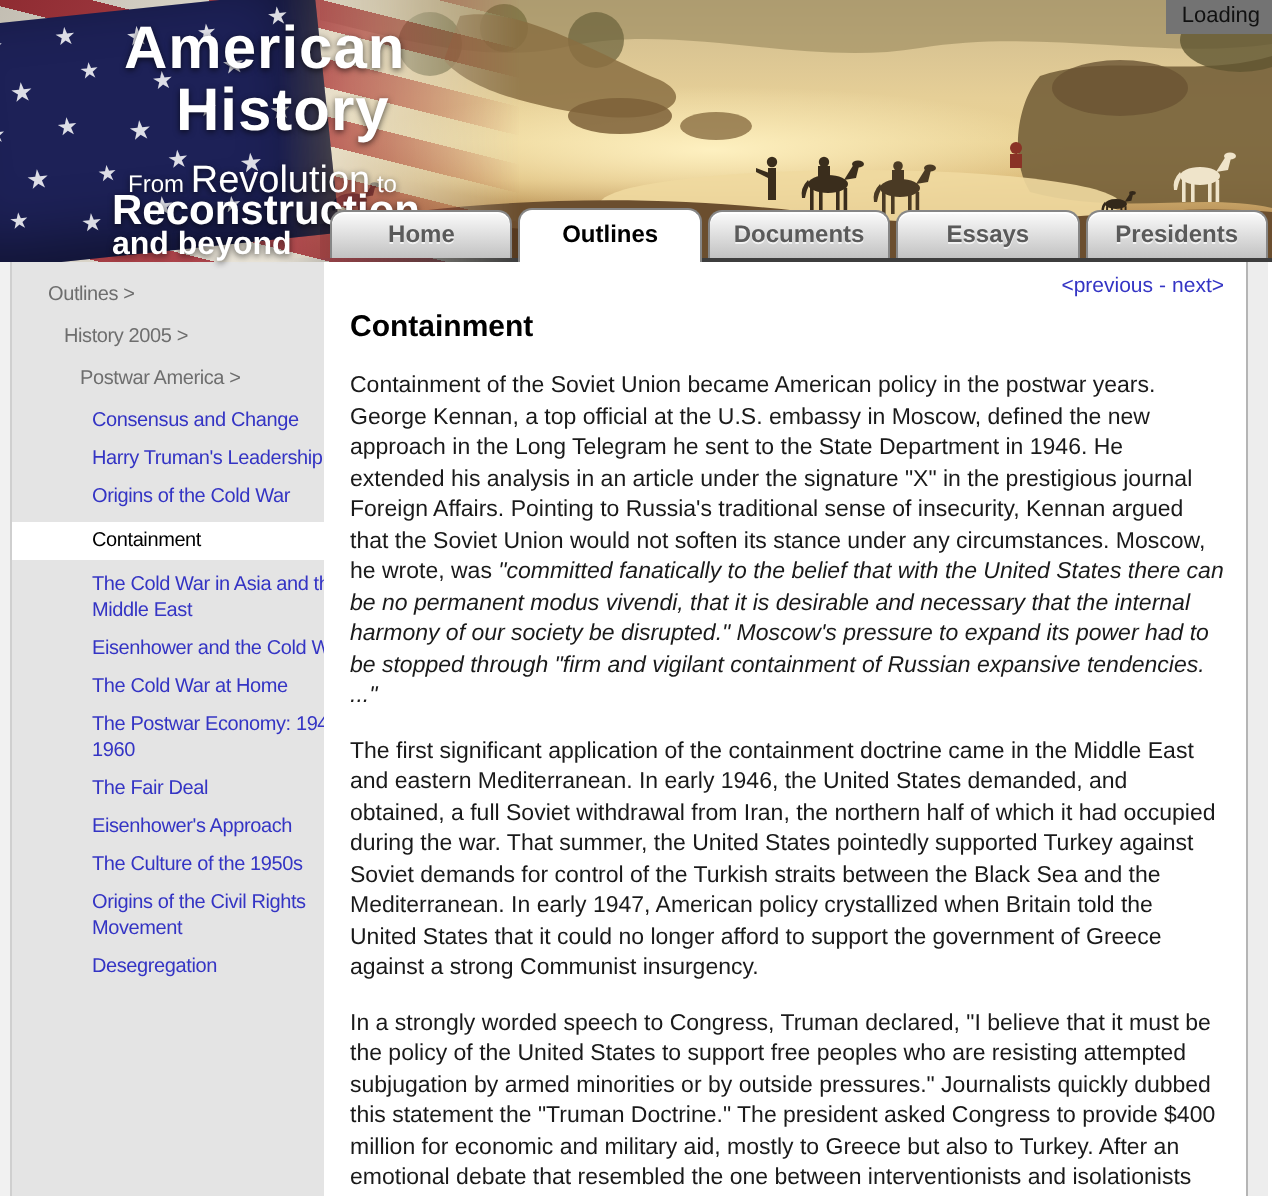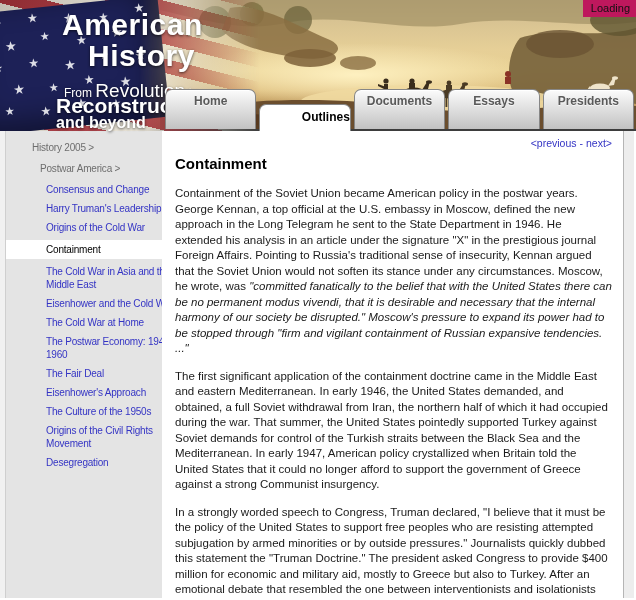--- a/index.html
+++ b/index.html
@@ -26,32 +26,32 @@
     transform:rotate(-6deg); border-radius:4px; box-shadow:inset -14px -10px 30px rgba(0,0,0,.45); }
   .star { position:absolute; color:rgba(255,255,255,.85); font-size:12px; line-height:1; }
   .titles { position:absolute; left:0; top:0; width:250px; height:131px; z-index:3; color:#fff;
     text-shadow:0 1px 3px rgba(0,0,0,.65);margin-left:40px; }
   .t1 { position:absolute; left:22px; top:8px;  font-size:30px; font-weight:bold; letter-spacing:.5px; }
   .t2 { position:absolute; left:48px; top:39px; font-size:30px; font-weight:bold; letter-spacing:.5px; }
   .sub { position:absolute; left:24px; top:80px; font-size:12px; font-weight:normal; }
   .sub .big1 { font-size:19px; }
   .t3 { position:absolute; left:16px; top:94px; font-size:21px; font-weight:bold; }
   .t4 { position:absolute; left:16px; top:114px; font-size:16px; font-weight:bold; }
-  .loading { position:absolute; top:0; right:0; z-index:4; background:#be185d; color:#111;
+  .loading { position:absolute; top:0; right:0; z-index:4; background:#737373; color:#111;
     font-size:11px; padding:2px 6px 3px 8px; }
 
   
   .tabbar { position:absolute; left:165px; right:2px; bottom:0; z-index:5; display:flex; gap:3px;
     align-items:flex-end; }
-  .tab { flex:1; height:40px; line-height:23px; text-align:center; font-size:12px; font-weight:bold;
+  .tab { flex:1; height:24px; line-height:23px; text-align:center; font-size:12px; font-weight:bold;
     color:#5a5a5a; text-shadow:0 1px 0 rgba(255,255,255,.7); cursor:pointer;
     background:linear-gradient(#fbfbfb,#c2c2c2); border:1px solid #868686; border-bottom:none;
     border-radius:7px 7px 0 0; box-shadow:inset 0 1px 0 #fff; }
   .tab.active { background:#fff; color:#000; height:27px; line-height:25px; margin-bottom:-2px;
-    box-shadow:none;text-align:right; }
+    box-shadow:none; }
 
   
   .main { display:flex; width:636px; height:467px; overflow:hidden; }
   .leftstrip { width:6px; background:#f1f1f1; border-right:1px solid #cfcfcf; }
   .sidebar { width:156px; background:var(--sidebar-bg); padding-top:10px; overflow:hidden;
     font-size:10px; letter-spacing:-0.2px; }
   .crumb { color:#6e6e6e; margin-bottom:8px; line-height:13px; cursor:pointer; white-space:pre; }
   .crumb.lvl0 { padding-left:18px; } .crumb.lvl1 { padding-left:26px; } .crumb.lvl2 { padding-left:34px; }
   .side-link { color:var(--link-blue); padding-left:40px; margin-bottom:6px; line-height:13px;
     cursor:pointer; white-space:pre; }
@@ -141,20 +141,21 @@
         <div class="tab">Essays</div>
         <div class="tab">Presidents</div>
       </div>
   </div>
 
   <div class="main">
     <div class="leftstrip"></div>
 
     <div class="sidebar">
       <div>
+          <div class="crumb lvl0">Outlines &gt;</div>
           <div class="crumb lvl1">History 2005 &gt;</div>
           <div class="crumb lvl2">Postwar America &gt;</div>
         </div>
       <div>
           <div class="side-link">Consensus and Change</div>
           <div class="side-link">Harry Truman's Leadership</div>
           <div class="side-link">Origins of the Cold War</div>
           <div class="side-link active">Containment</div>
           <div class="side-link">The Cold War in Asia and the
 Middle East</div>

